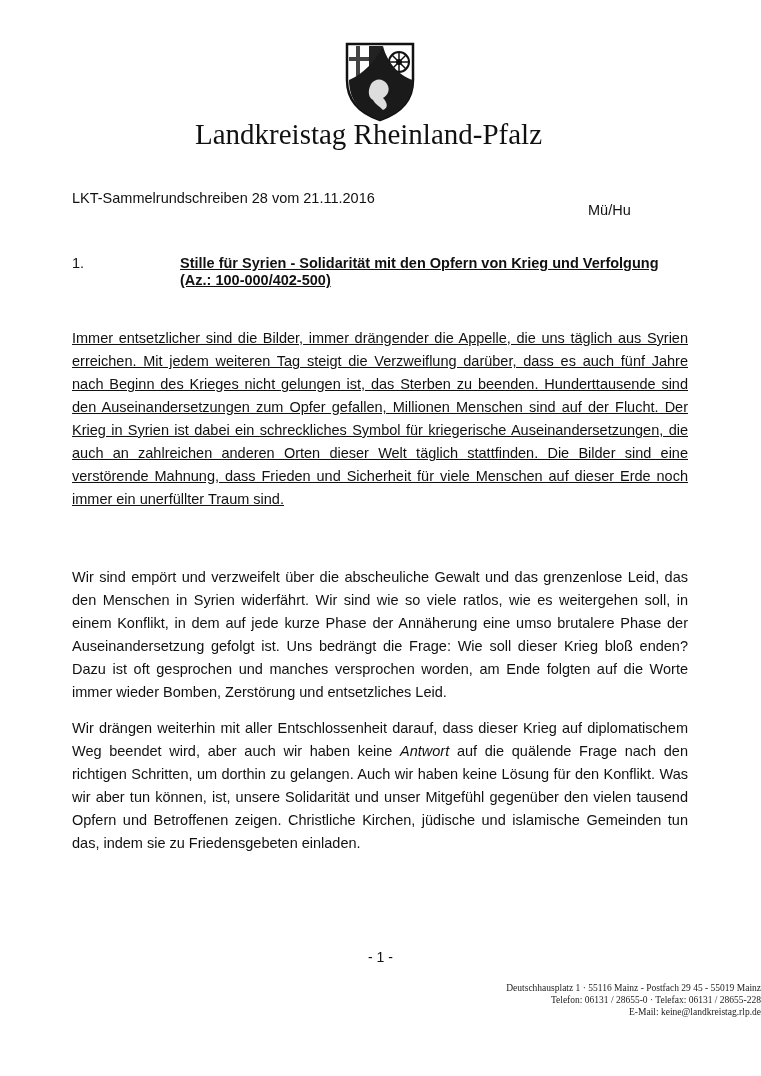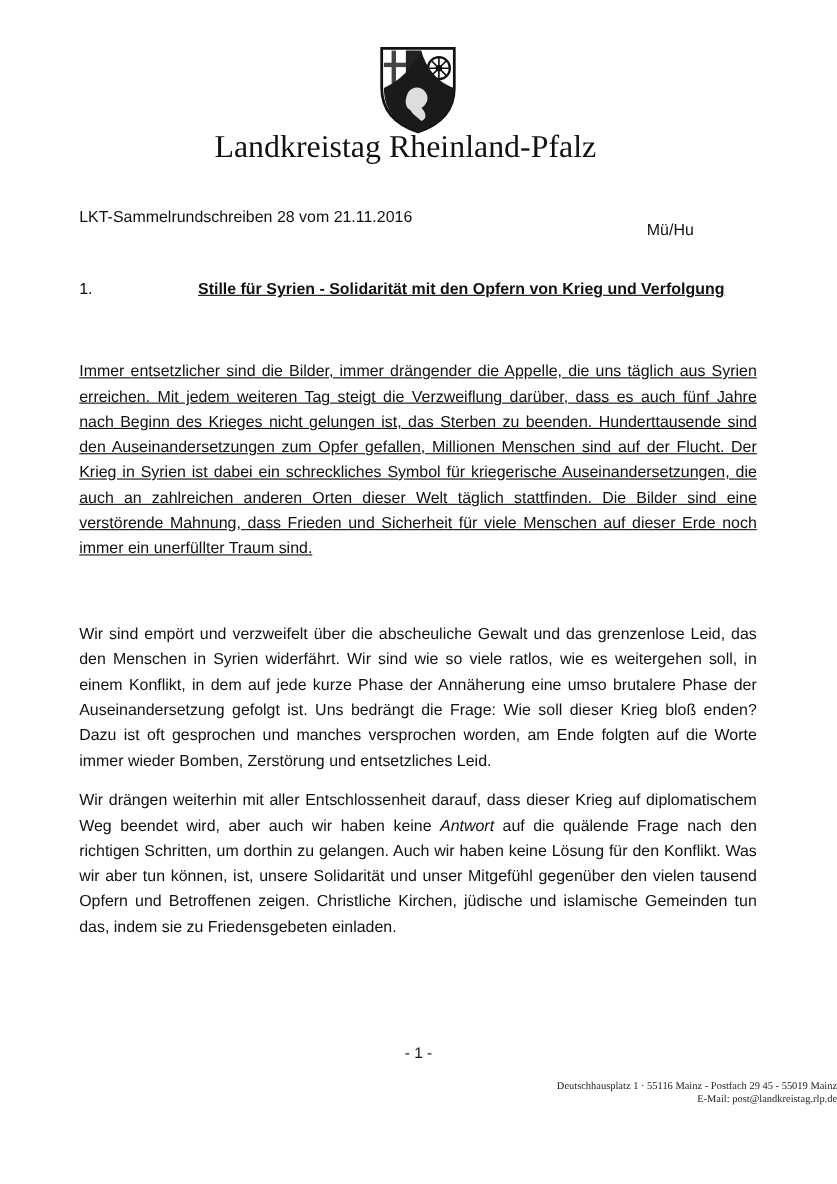--- a/index.html
+++ b/index.html
@@ -47,24 +47,26 @@
 </div>
 
 <div class="org-title">Landkreistag Rheinland-Pfalz</div>
 
 <div class="ref-line sans">LKT-Sammelrundschreiben 28 vom 21.11.2016</div>
 <div class="initials sans">Mü/Hu</div>
 
 <div class="item-num sans">1.</div>
 <div class="item-title sans">
   <div>Stille für Syrien - Solidarität mit den Opfern von Krieg und Verfolgung</div>
+  <div>(Az.: 100-000/402-500)</div>
 </div>
 
 <div class="para p1 sans">Immer entsetzlicher sind die Bilder, immer drängender die Appelle, die uns täglich aus Syrien er­reichen. Mit jedem weiteren Tag steigt die Verzweiflung darüber, dass es auch fünf Jahre nach Beginn des Krieges nicht gelungen ist, das Sterben zu beenden. Hunderttausende sind den Ausei­nandersetzungen zum Opfer gefallen, Millionen Menschen sind auf der Flucht. Der Krieg in Syrien ist dabei ein schreckliches Symbol für kriegerische Auseinandersetzungen, die auch an zahlrei­chen anderen Orten dieser Welt täglich stattfinden. Die Bilder sind eine verstörende Mahnung, dass Frieden und Sicherheit für viele Menschen auf dieser Erde noch immer ein unerfüllter Traum sind.</div>
 <div class="para p2 sans">Wir sind empört und verzweifelt über die abscheuliche Gewalt und das grenzenlose Leid, das den Menschen in Syrien widerfährt. Wir sind wie so viele ratlos, wie es weitergehen soll, in einem Kon­flikt, in dem auf jede kurze Phase der Annäherung eine umso brutalere Phase der Auseinander­setzung gefolgt ist. Uns bedrängt die Frage: Wie soll dieser Krieg bloß enden? Dazu ist oft gespro­chen und manches versprochen worden, am Ende folgten auf die Worte immer wieder Bomben, Zerstörung und entsetzliches Leid.</div>
 <div class="para p3 sans"><span>Wir drängen weiterhin mit aller Entschlossenheit darauf, dass dieser Krieg auf diplomatischem Weg beendet wird, aber auch wir haben keine </span><em>Antwort</em><span> auf die quälende Frage nach den richtigen Schritten, um dorthin zu gelangen. Auch wir haben keine Lösung für den Konflikt. Was wir aber tun können, ist, unsere Solidarität und unser Mitgefühl gegenüber den vielen tausend Opfern und Be­troffenen zeigen. Christliche Kirchen, jüdische und islamische Gemeinden tun das, indem sie zu Friedensgebeten einladen.</span></div>
 
 <div class="page-num sans">- 1 -</div>
 
 <div class="footer">
   <div>Deutschhausplatz 1 · 55116 Mainz - Postfach 29 45 - 55019 Mainz</div>
-  <div>E-Mail: post@landkreistag.rlp.de</div>
+  <div>Telefon: 06131 / 28655-0 · Telefax: 06131 / 28655-228</div>
+  <div>E-Mail: keine@landkreistag.rlp.de</div>
 </div>
 
 </body></html>

